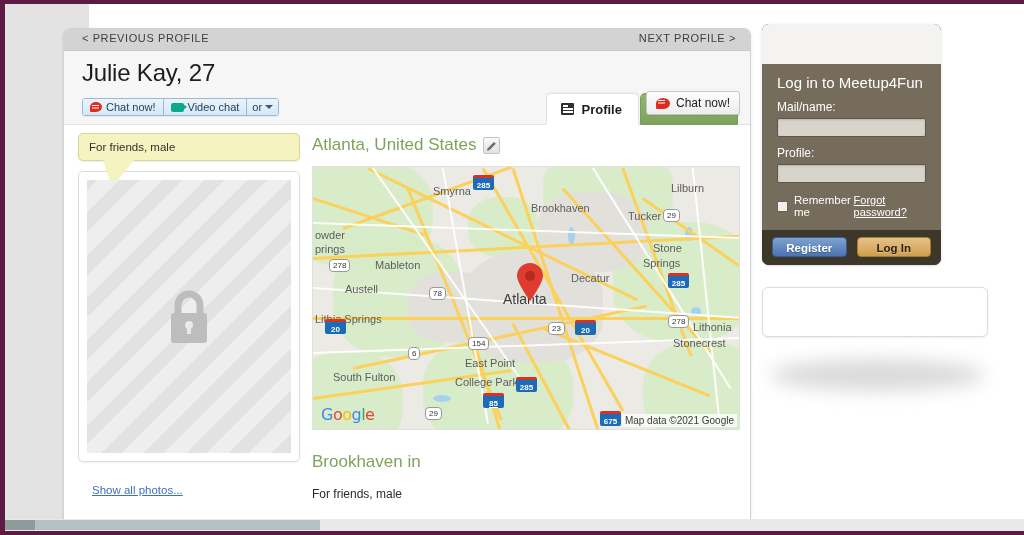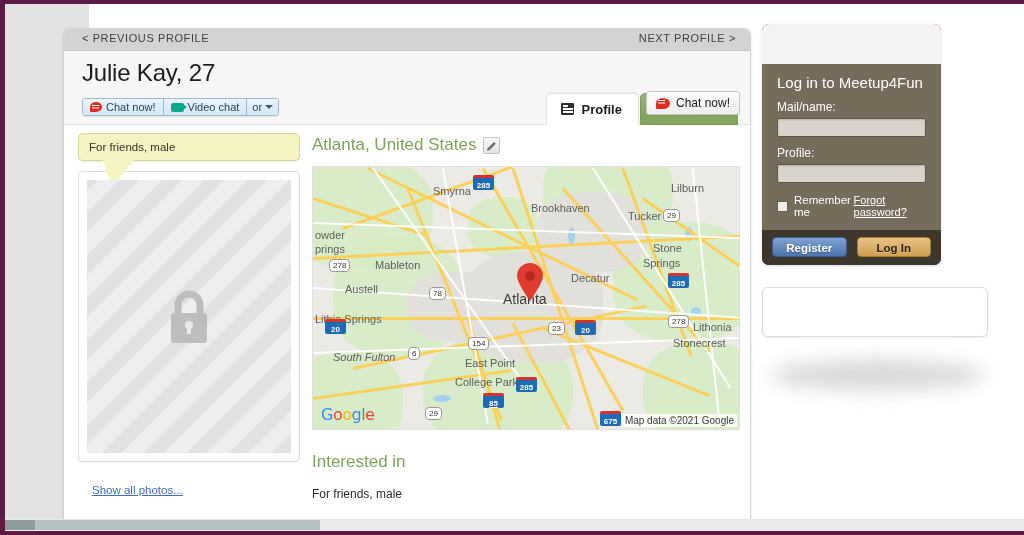--- a/index.html
+++ b/index.html
@@ -705,21 +705,21 @@
                 <div class="map-label" style="left: 2px; top: 76px;">prings</div>
                 <div class="map-label" style="left: 62px; top: 92px;">Mableton</div>
                 <div class="map-label" style="left: 32px; top: 116px;">Austell</div>
                 <div class="map-label" style="left: 2px; top: 146px;">Lithia Springs</div>
                 <div class="map-label" style="left: 340px; top: 75px;">Stone</div>
                 <div class="map-label" style="left: 330px; top: 90px;">Springs</div>
                 <div class="map-label" style="left: 258px; top: 105px;">Decatur</div>
                 <div class="map-label big" style="left: 190px; top: 124px;">Atlanta</div>
                 <div class="map-label" style="left: 380px; top: 154px;">Lithonia</div>
                 <div class="map-label" style="left: 360px; top: 170px;">Stonecrest</div>
-                <div class="map-label" style="left: 20px; top: 184px; font-style: italic;">South Fulton</div>
+                <div class="map-label" style="left: 20px; top: 204px;">South Fulton</div>
                 <div class="map-label" style="left: 152px; top: 190px;">East Point</div>
                 <div class="map-label" style="left: 142px; top: 209px;">College Park</div>
               </div>
             <div id="map-shields-us">
                 <div class="shield-us" style="left: 16px; top: 92px;">278</div>
                 <div class="shield-us" style="left: 116px; top: 120px;">78</div>
                 <div class="shield-us" style="left: 350px; top: 42px;">29</div>
                 <div class="shield-us" style="left: 235px; top: 155px;">23</div>
                 <div class="shield-us" style="left: 355px; top: 148px;">278</div>
                 <div class="shield-us" style="left: 95px; top: 180px;">6</div>
@@ -738,21 +738,21 @@
 
             <svg class="map-pin" style="left:203px;top:96px" viewBox="0 0 28 38">
               <path d="M14 38 C14 38 27 20 27 13 A13 13 0 1 0 1 13 C1 20 14 38 14 38 Z" fill="#e03b30"></path>
               <circle cx="14" cy="13" r="5" fill="#b5291f"></circle>
             </svg>
 
             <div class="google-logo"><span>G</span><span>o</span><span>o</span><span>g</span><span>l</span><span>e</span></div>
             <div class="map-attrib">Map data ©2021 Google</div>
           </div>
 
-          <div class="interested-title">Interested in</div>
+          <div class="interested-title">Brookhaven in</div>
           <div class="interested-text">For friends, male</div>
         </div>
       </div>
     </div>
 
     <div class="login-box">
       <div class="login-top-strip"></div>
       <div class="login-body">
         <h2 class="login-title">Log in to Meetup4Fun</h2>
         <div class="login-label">Mail/name:</div>

